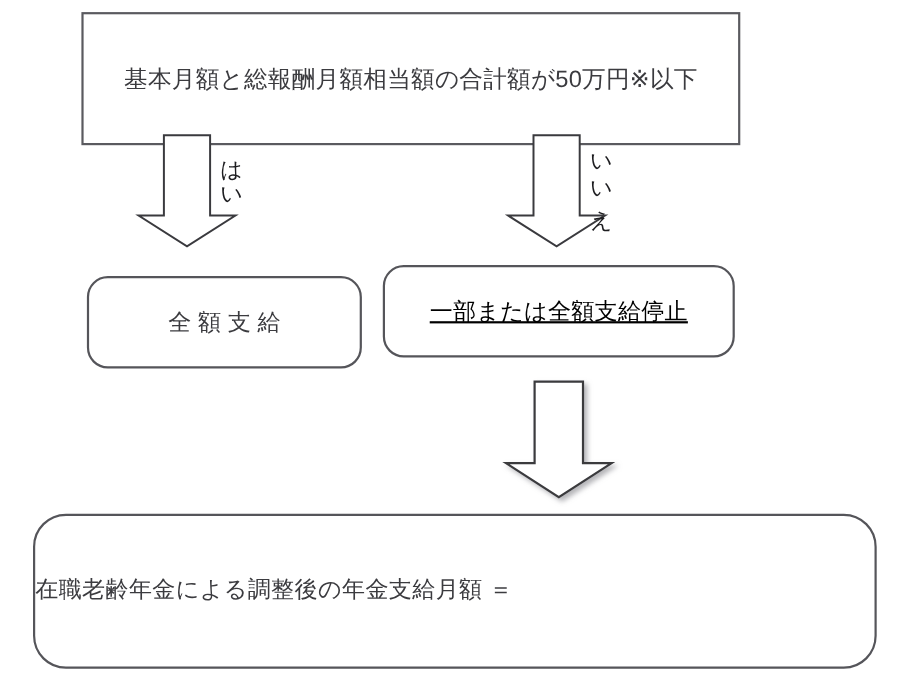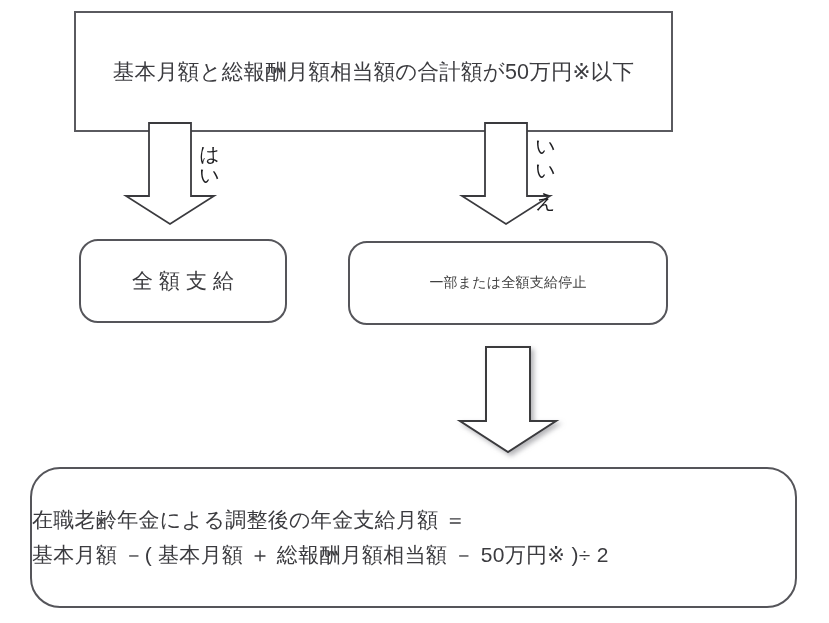--- a/index.html
+++ b/index.html
@@ -47,42 +47,43 @@
     box-sizing: border-box;
     background: #ffffff;
     border: 2px solid #55555a;
     border-radius: 19px;
     display: flex;
     align-items: center;
     justify-content: center;
   }
   #node-full-payment {
     left: 79px;
-    top: 239px;
-    width: 208px;
+    top: 251px;
+    width: 250px;
     height: 84px;
   }
   #node-full-payment .node-text {
     font-size: 21px;
     color: #3b3b3f;
     letter-spacing: 6px;
     text-indent: 6px;
     white-space: nowrap;
   }
   #node-suspension {
     left: 348px;
     top: 241px;
     width: 320px;
     height: 84px;
   }
   #node-suspension .node-text {
-    font-size: 14px;
-    color: #404040;
+    font-size: 21px;
+    color: #000000;
     letter-spacing: 0.2px;
     white-space: nowrap;
+    text-decoration: underline;
   }
 
   
   #node-formula {
     position: absolute;
     left: 30px;
     top: 467px;
     width: 767px;
     height: 141px;
     box-sizing: border-box;
@@ -168,16 +169,15 @@
         <filter id="arrow-shadow" x="-30%" y="-30%" width="180%" height="180%">
           <feDropShadow dx="3" dy="3" stdDeviation="2.4" flood-color="#8d8d93" flood-opacity="0.65"></feDropShadow>
         </filter>
       </defs>
       <polygon points="31,2 75,2 75,76 101,76 53,107 5,76 31,76" fill="#ffffff" stroke="#3a3a3e" stroke-width="2" stroke-linejoin="miter" filter="url(#arrow-shadow)"></polygon>
     </svg>
   </div>
 
   <div id="node-formula">
     <span class="formula-line">在職老齢年金による調整後の年金支給月額 ＝</span>
-    <span class="formula-line">基本月額 －( 基本月額 ＋ 総報酬月額相当額 － 50万円※ )÷ 2</span>
   </div>
 
 </div>
 
 </body></html>

